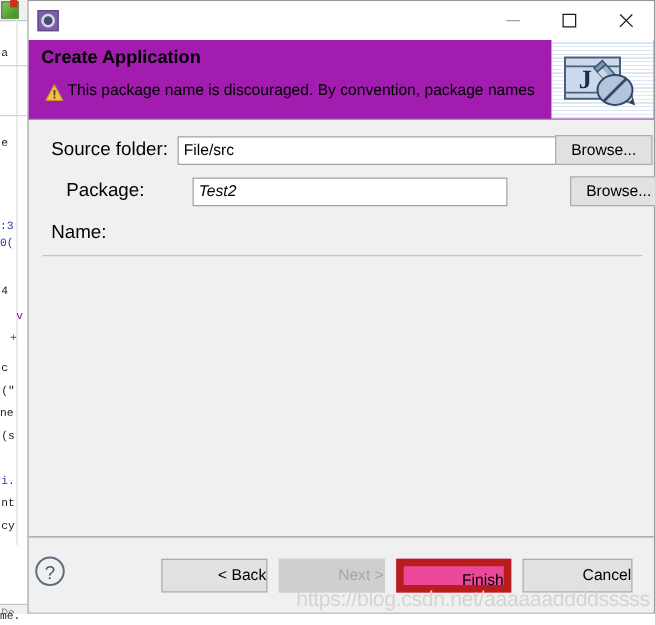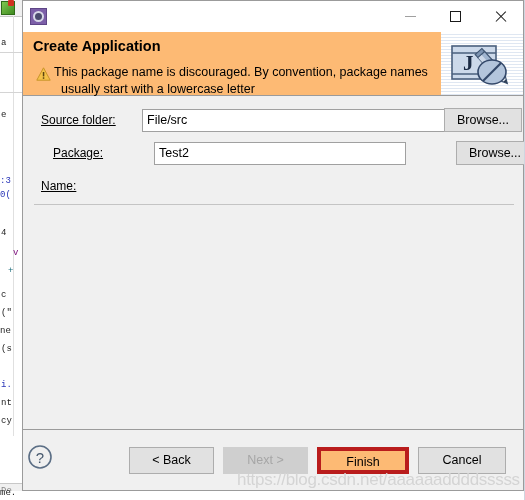--- a/index.html
+++ b/index.html
@@ -166,21 +166,21 @@
     width: 14px; height: 1.4px;
     background: #1a1a1a;
   }
   .win-btn .close-glyph::before { transform: rotate(45deg); }
   .win-btn .close-glyph::after  { transform: rotate(-45deg); }
 
   
   .header {
     position: relative;
     height: 64px;
-    background: #fdba74;
+    background: #a21caf;
     border-bottom: 1px solid #9b9b9b;
     box-sizing: border-box;
   }
   .header-title {
     position: absolute;
     left: 10px; top: 6px;
     font-size: 14.5px;
     font-weight: bold;
     color: #000000;
   }
@@ -237,41 +237,40 @@
     display: flex;
     align-items: center;
   }
   .row-1 { top: 12px; }
   .row-2 { top: 45px; margin-left: 12px; }
   .row-3 { top: 78px; }
 
   .field-label {
     position: absolute;
     left: 18px;
-    font-size: 12px;
+    font-size: 15px;
     color: #000000;
     line-height: 24px;
-    text-decoration: underline;
   }
   .text-input {
     position: absolute;
     left: 119px;
     height: 23px;
     background: #ffffff;
     border: 1px solid #a0a0a0;
     box-sizing: border-box;
     font-size: 12.5px;
     color: #000000;
     padding: 0 0 0 4px;
     line-height: 21px;
     white-space: nowrap;
     overflow: hidden;
   }
   .text-input.wide   { width: 306px; }
-  .text-input.medium { width: 252px; }
+  .text-input.medium { width: 252px; font-style: italic; }
   .text-input.focused {
     border: 1px solid #2a7ec2;
     width: 306px;
   }
   .caret {
     display: inline-block;
     width: 1px;
     height: 14px;
     background: #000;
     vertical-align: -3px;
@@ -315,30 +314,30 @@
   }
   .btn {
     position: absolute;
     top: 17px;
     height: 27px;
     background: #e1e1e1;
     border: 1px solid #adadad;
     box-sizing: border-box;
     font-size: 12.5px;
     color: #000000;
-    text-align: center;
+    text-align: right;
     line-height: 25px;
     cursor: default;
   }
   .btn.back   { left: 106px; width: 85px; }
   .btn.next   { left: 200px; width: 85px; color: #a6a6a6; background: #cfcfcf; border-color: #cfcfcf; }
   .btn.finish {
     left: 294px; width: 92px;
-    background: #fdba74;
-    border: 4px solid #b91c1c;
+    background: #ec4899;
+    border: 6px solid #b91c1c;
     line-height: 23px;
   }
   .btn.cancel { left: 395px; width: 88px; }
 
   
   .watermark {
     position: absolute;
     left: 237px; top: 470px;
     font-size: 17px;
     color: #d4d4d4;
@@ -430,21 +429,20 @@
       <div class="warn-icon">
         <svg width="15" height="14" viewBox="0 0 15 14">
           <polygon points="7.5,0.8 14.2,13.2 0.8,13.2" fill="#f5c249" stroke="#c8942a" stroke-width="1" stroke-linejoin="round"></polygon>
           <rect x="6.8" y="5" width="1.5" height="4.4" fill="#5a4410"></rect>
           <rect x="6.8" y="10.3" width="1.5" height="1.5" fill="#5a4410"></rect>
         </svg>
       </div>
 
       <div class="header-msg">
         <span>This package name is discouraged. By convention, package names</span>
-        <span class="line2">usually start with a lowercase letter</span>
       </div>
 
       <div class="banner-art">
         <div class="stripes"></div>
         <svg width="72" height="56" viewBox="0 0 72 56">
 
           <rect x="6" y="10" width="44" height="33" fill="#ccd9ea" stroke="#4a5f7d" stroke-width="1.6"></rect>
           <line x1="6" y1="17" x2="50" y2="17" stroke="#4a5f7d" stroke-width="1.4"></line>
           <line x1="6" y1="38" x2="50" y2="38" stroke="#4a5f7d" stroke-width="1.4"></line>
           <text x="17" y="34" font-family="Liberation Serif, serif" font-size="21" font-weight="bold" fill="#1c2c45">J</text>

